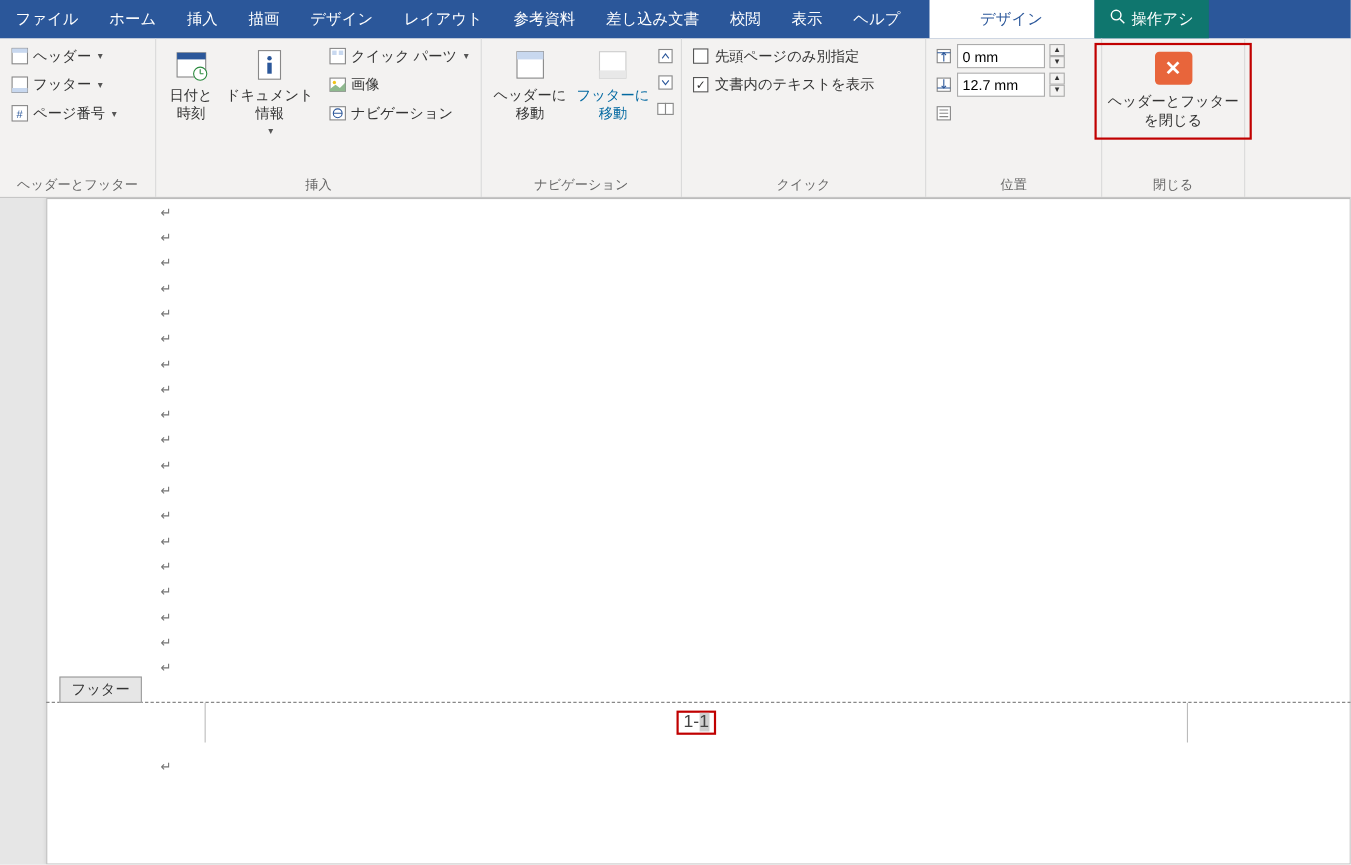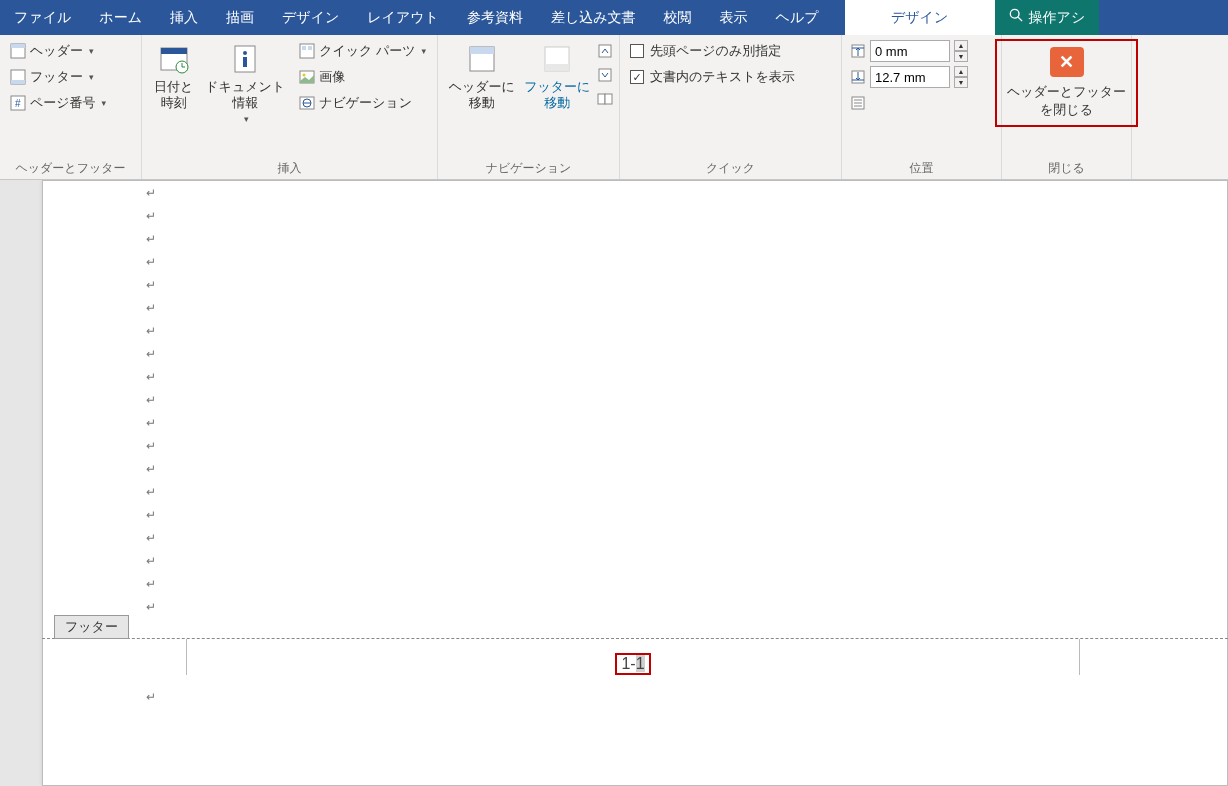--- a/index.html
+++ b/index.html
@@ -39,21 +39,21 @@
 
   .close-btn { border: 2px solid #c00000; padding: 6px 10px; display: flex; flex-direction: column; align-items: center; cursor: pointer; gap: 6px; }
   .close-x { width: 34px; height: 30px; background: #e8653b; border-radius: 4px; display: flex; align-items: center; justify-content: center; color: #fff; font-weight: bold; font-size: 18px; }
 
   
   .docarea { position: relative; width: 100%; height: calc(786px - 35px - 145px); background: #e6e6e6; overflow: hidden; }
   .page { position: absolute; left: 42px; top: 0; width: 1186px; height: 606px; background: #fff; border: 1px solid #bcbcbc; box-shadow: 0 0 4px rgba(0,0,0,.1); }
   .para-marks { position: absolute; left: 146px; top: 6px; display: flex; flex-direction: column; gap: 9px; color: #777; font-size: 12px; }
   .footer-tag { position: absolute; left: 54px; top: 435px; background: #e6e6e6; border: 1px solid #999; padding: 2px 10px; font-size: 13px; z-index: 3; }
   .dash-line { position: absolute; left: 42px; right: 0; top: 458px; height: 0; border-top: 1px dashed #888; }
-  .footer-region { position: absolute; left: 186px; right: 148px; top: 459px; height: 36px; border-left: 1px solid #bbb; border-right: 1px solid #bbb; display: flex; align-items: flex-end; justify-content: center; }
+  .footer-region { position: absolute; left: 186px; right: 148px; top: 459px; height: 36px; border-left: 1px solid #bbb; border-right: 1px solid #bbb; display: flex; align-items: center; justify-content: center; }
   .page-num-box { border: 2px solid #c00000; padding: 0 4px; font-size: 16px; color: #444; background: #fff; }
   .page-num-box .sel { background: #cfcfcf; }
   .after-marks { position: absolute; left: 146px; top: 510px; display: flex; flex-direction: column; gap: 9px; color: #777; font-size: 12px; }
 
   .disabled { color: #0369a1; }
 </style>
 </head>
 <body>
 
 <div class="tabs">

